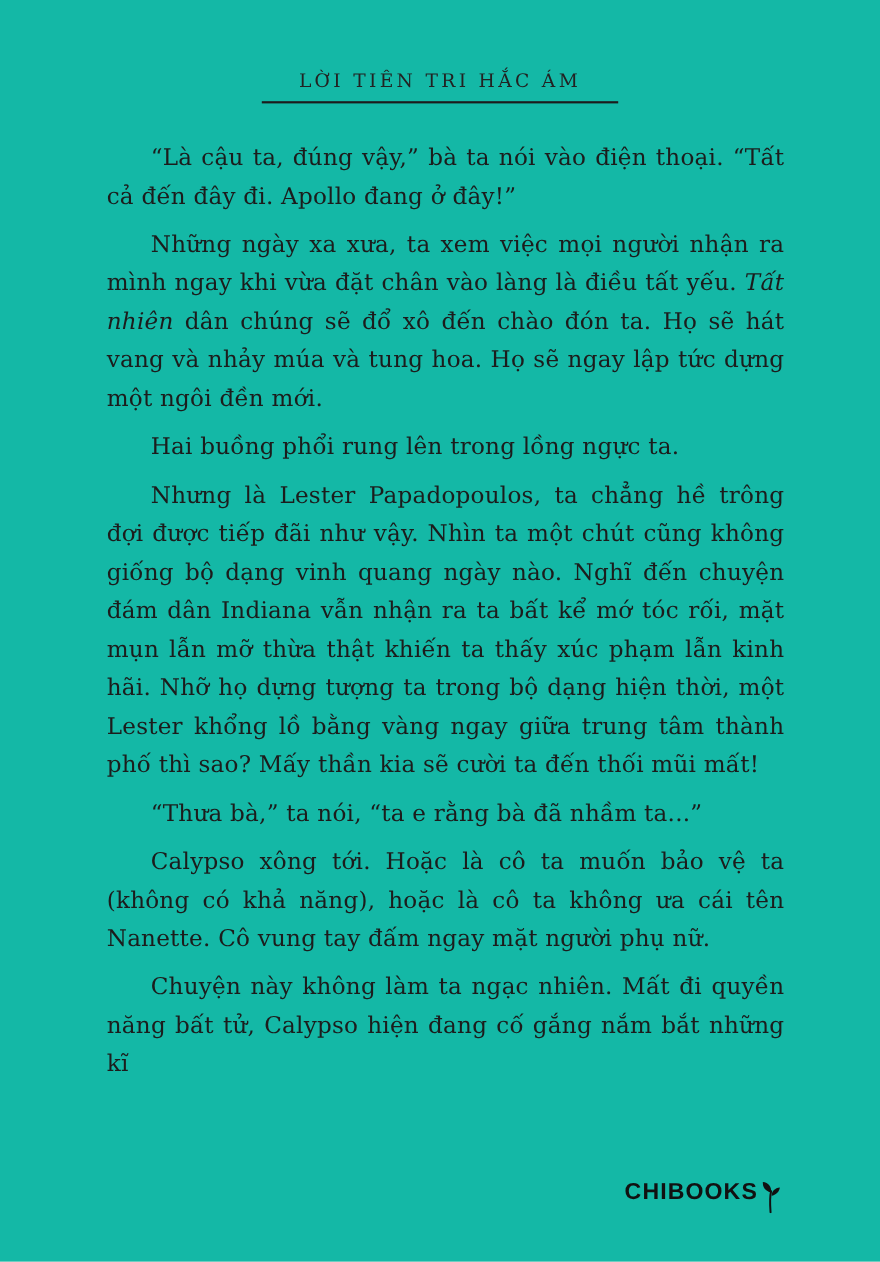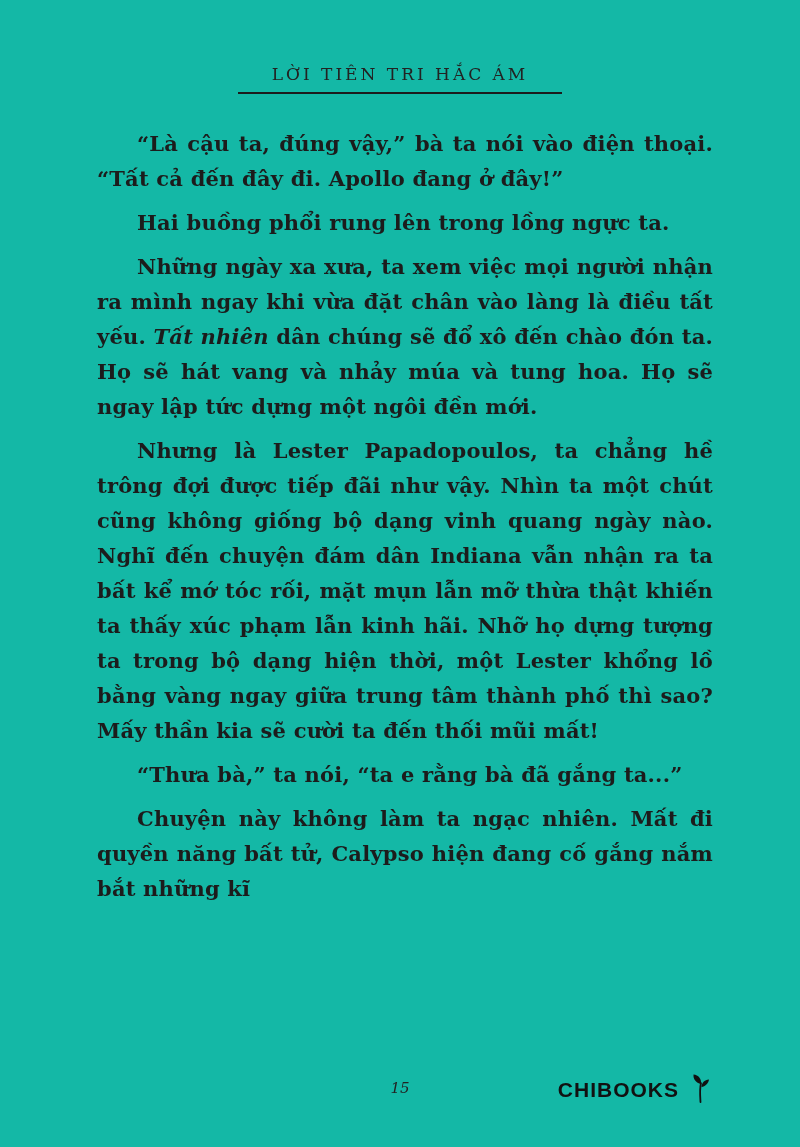--- a/index.html
+++ b/index.html
@@ -32,21 +32,20 @@
     font-weight: 500;
     padding: 0 34px 8px 34px;
     border-bottom: 2px solid #1c1c1c;
     color: #222;
   }
   .body-text {
     position: absolute;
     top: 126px;
     left: 97px;
     width: 616px;
-    font-weight: bold;
   }
   .body-text p {
     margin: 0 0 9px 0;
     font-size: 21px;
     line-height: 35px;
     text-align: justify;
     text-indent: 40px;
     letter-spacing: 0.2px;
   }
   .body-text p span.italic {
@@ -67,22 +66,22 @@
     bottom: 6px;
     font-size: 15px;
     font-style: italic;
     color: #222;
   }
   .publisher-logo {
     position: absolute;
     right: 88px;
     bottom: 0;
     display: flex;
-    align-items: flex-end;
-    gap: 11px;
+    align-items: flex-start;
+    gap: 1px;
   }
   .publisher-name {
     font-family: "Liberation Sans", sans-serif;
     font-weight: 700;
     font-size: 21px;
     letter-spacing: 1px;
     color: #111;
     line-height: 1;
     padding-bottom: 3px;
   }
@@ -96,29 +95,29 @@
 <body>
 
 <div class="page">
 
   <div class="running-header">
     <span class="header-title">LỜI TIÊN TRI HẮC ÁM</span>
   </div>
 
   <div class="body-text" id="body-text">
       <p><span>“Là cậu ta, đúng vậy,” bà ta nói vào điện thoại. “Tất cả đến đây đi. Apollo đang ở đây!”</span></p>
+      <p><span>Những ngày xa xưa, ta xem việc mọi người nhận ra mình ngay khi vừa đặt chân vào làng là điều tất yếu. </span><span class="italic">Tất nhiên</span><span> dân chúng sẽ đổ xô đến chào đón ta. Họ sẽ hát vang và nhảy múa và tung hoa. Họ sẽ ngay lập tức dựng một ngôi đền mới.</span></p>
       <p><span>Hai buồng phổi rung lên trong lồng ngực ta.</span></p>
-      <p><span>Những ngày xa xưa, ta xem việc mọi người nhận ra mình ngay khi vừa đặt chân vào làng là điều tất yếu. </span><span class="italic">Tất nhiên</span><span> dân chúng sẽ đổ xô đến chào đón ta. Họ sẽ hát vang và nhảy múa và tung hoa. Họ sẽ ngay lập tức dựng một ngôi đền mới.</span></p>
       <p><span>Nhưng là Lester Papadopoulos, ta chẳng hề trông đợi được tiếp đãi như vậy. Nhìn ta một chút cũng không giống bộ dạng vinh quang ngày nào. Nghĩ đến chuyện đám dân Indiana vẫn nhận ra ta bất kể mớ tóc rối, mặt mụn lẫn mỡ thừa thật khiến ta thấy xúc phạm lẫn kinh hãi. Nhỡ họ dựng tượng ta trong bộ dạng hiện thời, một Lester khổng lồ bằng vàng ngay giữa trung tâm thành phố thì sao? Mấy thần kia sẽ cười ta đến thối mũi mất!</span></p>
-      <p><span>“Thưa bà,” ta nói, “ta e rằng bà đã gắng ta...”</span></p>
+      <p><span>“Thưa bà,” ta nói, “ta e rằng bà đã nhầm ta...”</span></p>
+      <p><span>Calypso xông tới. Hoặc là cô ta muốn bảo vệ ta (không có khả năng), hoặc là cô ta không ưa cái tên Nanette. Cô vung tay đấm ngay mặt người phụ nữ.</span></p>
       <p><span>Chuyện này không làm ta ngạc nhiên. Mất đi quyền năng bất tử, Calypso hiện đang cố gắng nắm bắt những kĩ</span></p>
     </div>
 
   <div class="page-footer">
-    <span class="page-number">15</span>
 
     <div class="publisher-logo">
       <span class="publisher-name">CHIBOOKS</span>
       <svg class="sprout-icon" viewBox="0 0 22 30" xmlns="http://www.w3.org/2000/svg" aria-hidden="true">
         <path d="M10.5 29 C10 22, 9.5 16, 11 10" stroke="#111" stroke-width="1.8" fill="none" stroke-linecap="round"></path>
         <path d="M11 11 C6 10, 3 6, 3.5 1.5 C8.5 2, 11.5 5.5, 11 11 Z" fill="#111"></path>
         <path d="M11.5 14 C15 13.5, 18.5 10.5, 19 6.5 C14.5 7, 11.5 9.8, 11.5 14 Z" fill="#111"></path>
       </svg>
     </div>
   </div>

